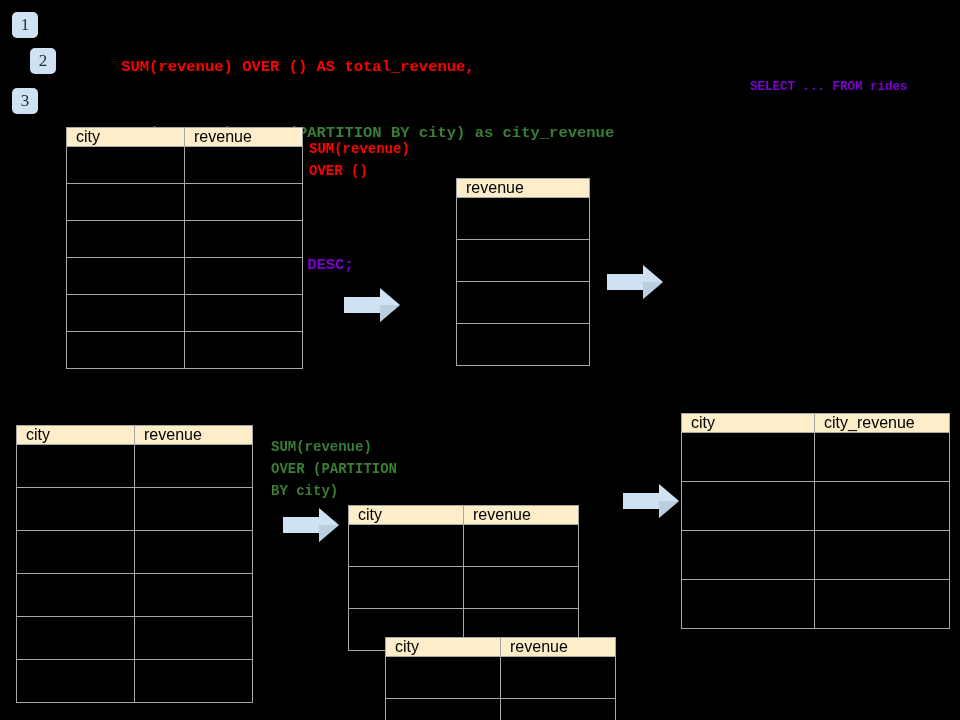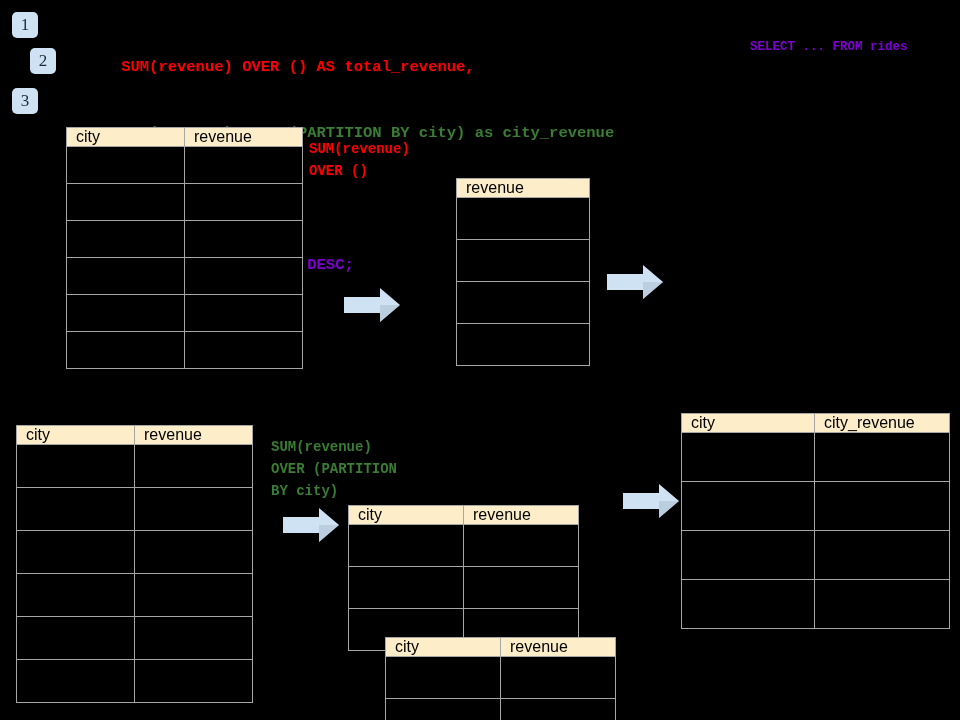--- a/index.html
+++ b/index.html
@@ -55,20 +55,21 @@
 
   .side-note {
     position: absolute;
     font-family: "Liberation Mono", monospace;
     font-size: 12.5px;
     line-height: 19px;
     font-weight: bold;
     color: #7e00d4;
     white-space: pre;
     width: 170px;
+    margin-top: 40px;
   }
 
   
   .annot {
     position: absolute;
     font-family: "Liberation Mono", monospace;
     font-size: 14px;
     line-height: 22px;
     font-weight: bold;
     white-space: pre;

